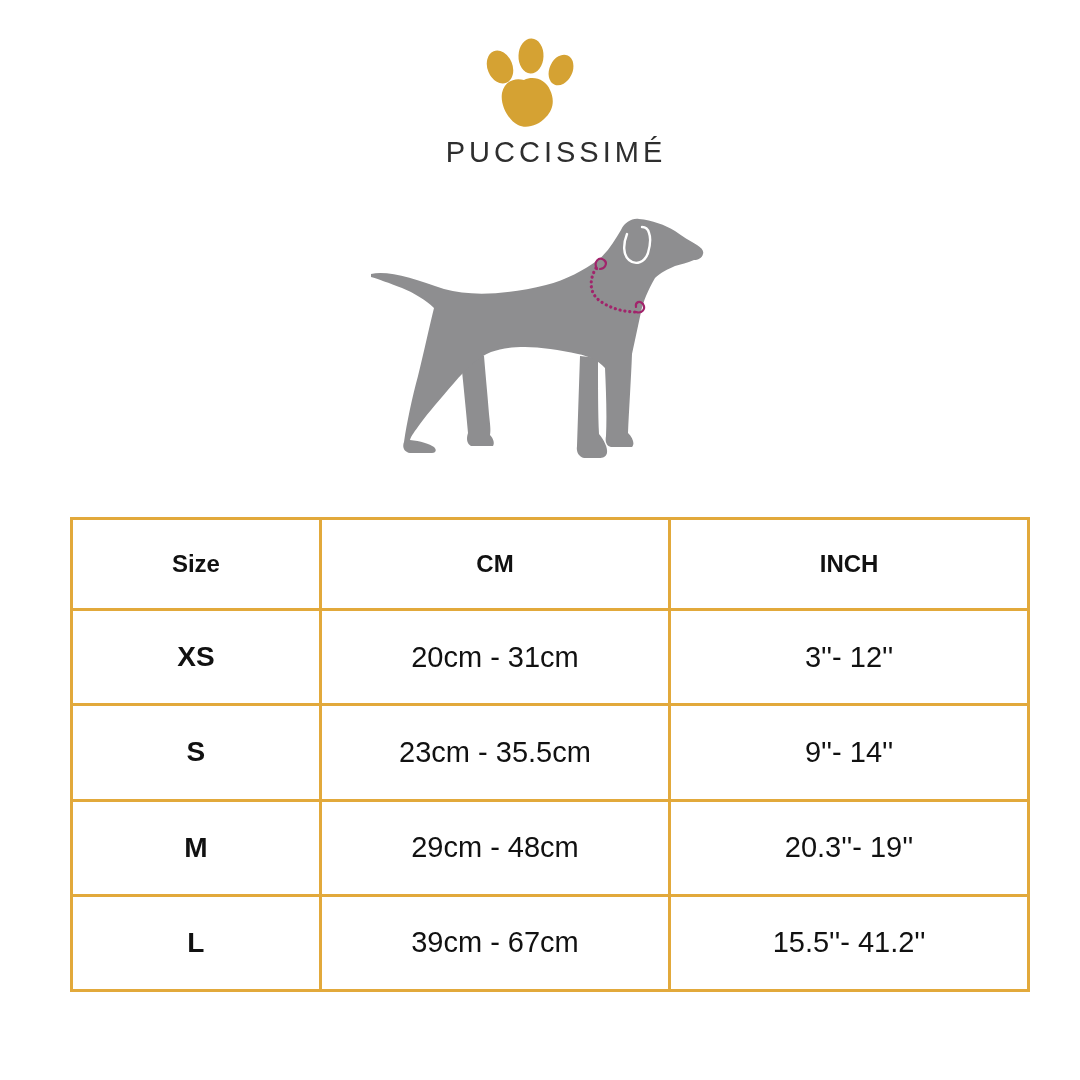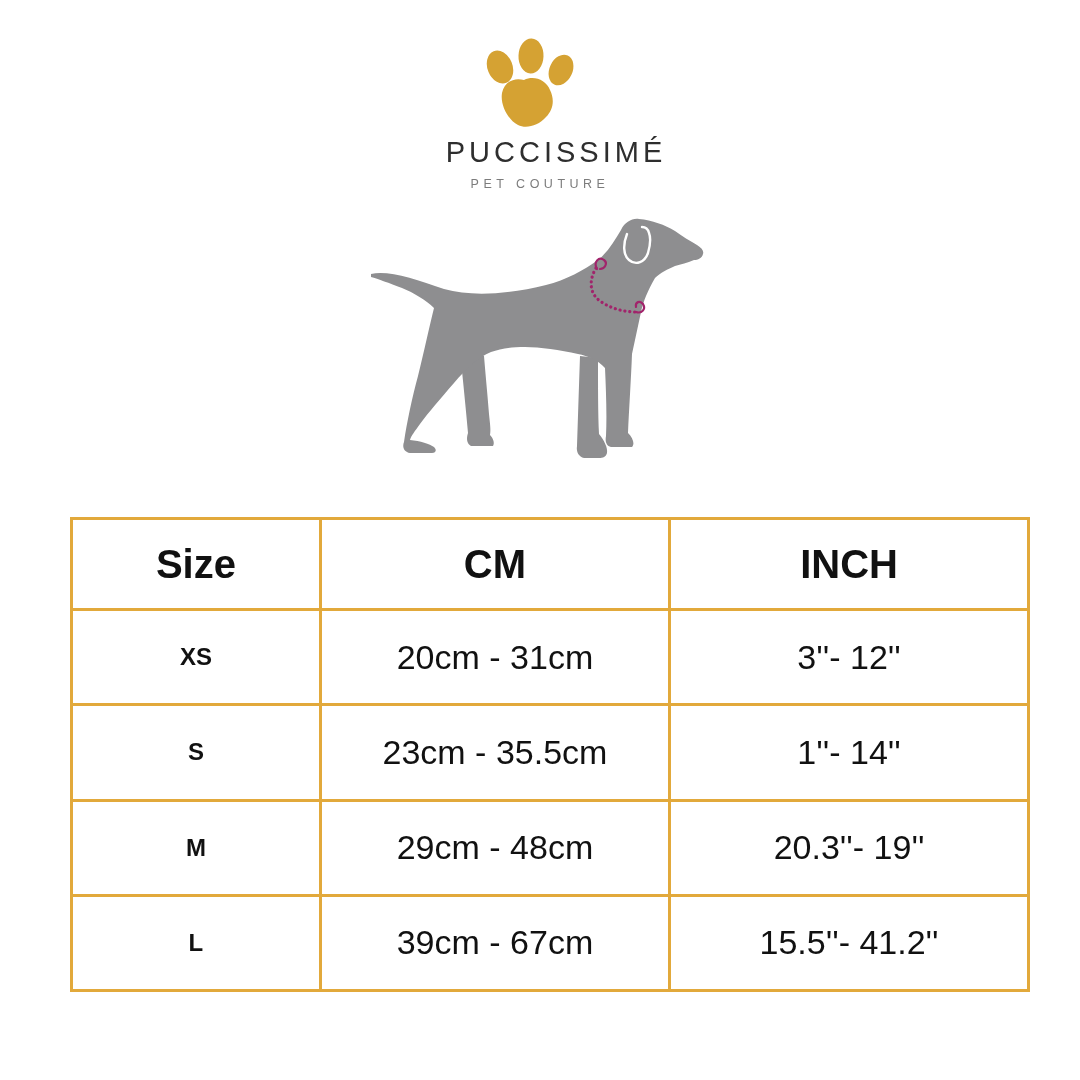--- a/index.html
+++ b/index.html
@@ -64,40 +64,39 @@
   }
   .size-table th, .size-table td {
     border: 3px solid #e2a93b;
     text-align: center;
     vertical-align: middle;
     color: #111111;
     background: #ffffff;
   }
   .size-table thead tr { height: 91px; }
   .size-table tbody tr { height: 95px; }
-  .size-table th { font-size: 40px; font-weight: bold; }
-  .size-table td { font-size: 34px; font-weight: normal; }
-  .size-table td.size-label { font-weight: bold; font-size: 24px; }
+  .size-table th { font-size: 24px; font-weight: bold; }
+  .size-table td { font-size: 29px; font-weight: normal; }
+  .size-table td.size-label { font-weight: bold; font-size: 28px; }
 </style>
 </head>
 <body>
 
 <div class="canvas">
 
   <svg class="paw-logo" viewBox="0 0 112 96" aria-hidden="true">
     <g fill="#D5A233">
       <ellipse cx="16" cy="30" rx="12.5" ry="17" transform="rotate(-22 16 30)"></ellipse>
       <ellipse cx="47" cy="19" rx="12.5" ry="17.5" transform="rotate(2 47 19)"></ellipse>
       <ellipse cx="77" cy="33" rx="11.5" ry="16" transform="rotate(25 77 33)"></ellipse>
       <path d="M 18 56 C 20 45 30 40 40 43 C 50 38 62 43 66 53 C 71 63 69 73 62 80 C 54 89 42 92 34 88 C 24 83 16 68 18 56 Z"></path>
     </g>
   </svg>
 
   <div class="brand-name">PUCCISSIMÉ</div>
-  <div class="brand-tagline">PET COUTURE</div>
 
   <svg class="dog-art" viewBox="0 0 360 265" aria-hidden="true">
     <g fill="#8E8E90">
 
       <path d="M 220 156 L 238 158 C 238 185 238 214 239 234 C 244 240 248 248 247 253 C 246 257 243 258 239 258 L 224 258 C 219 257 216 252 217 246 C 218 215 219 185 220 156 Z"></path>
 
       <path d="M 100 152 L 124 156 C 126 180 128 200 129 214 C 130 224 131 230 130 235 C 133 238 135 243 133 246 L 111 246 C 107 244 106 239 108 233 C 106 210 103 180 100 152 Z"></path>
 
       <path d="M 11 74
            C 28 70 55 79 84 89
@@ -161,21 +160,21 @@
     </thead>
     <tbody>
       <tr>
         <td class="size-label">XS</td>
         <td>20cm - 31cm</td>
         <td>3''- 12''</td>
       </tr>
       <tr>
         <td class="size-label">S</td>
         <td>23cm - 35.5cm</td>
-        <td>1''- 14''</td>
+        <td>9''- 14''</td>
       </tr>
       <tr>
         <td class="size-label">M</td>
         <td>29cm - 48cm</td>
         <td>20.3''- 19''</td>
       </tr>
       <tr>
         <td class="size-label">L</td>
         <td>39cm - 67cm</td>
         <td>15.5''- 41.2''</td>

